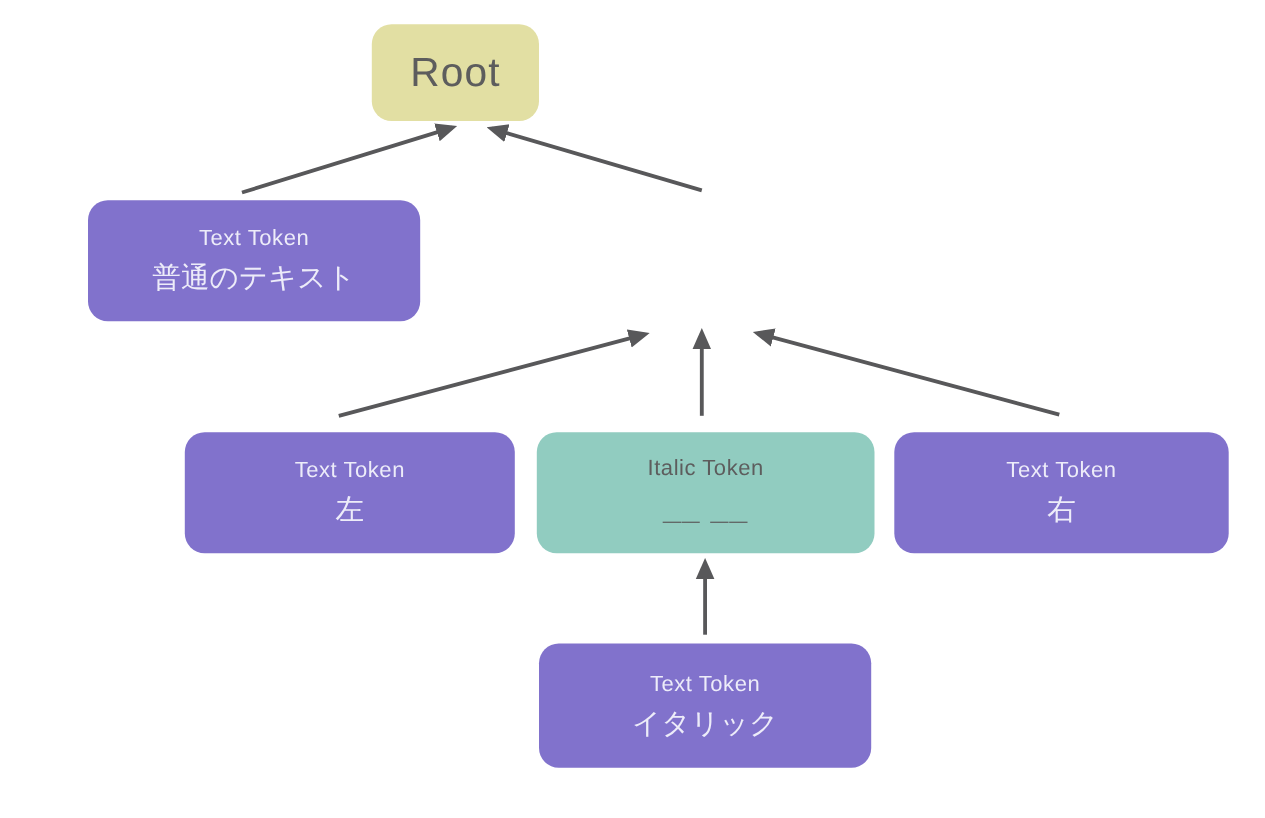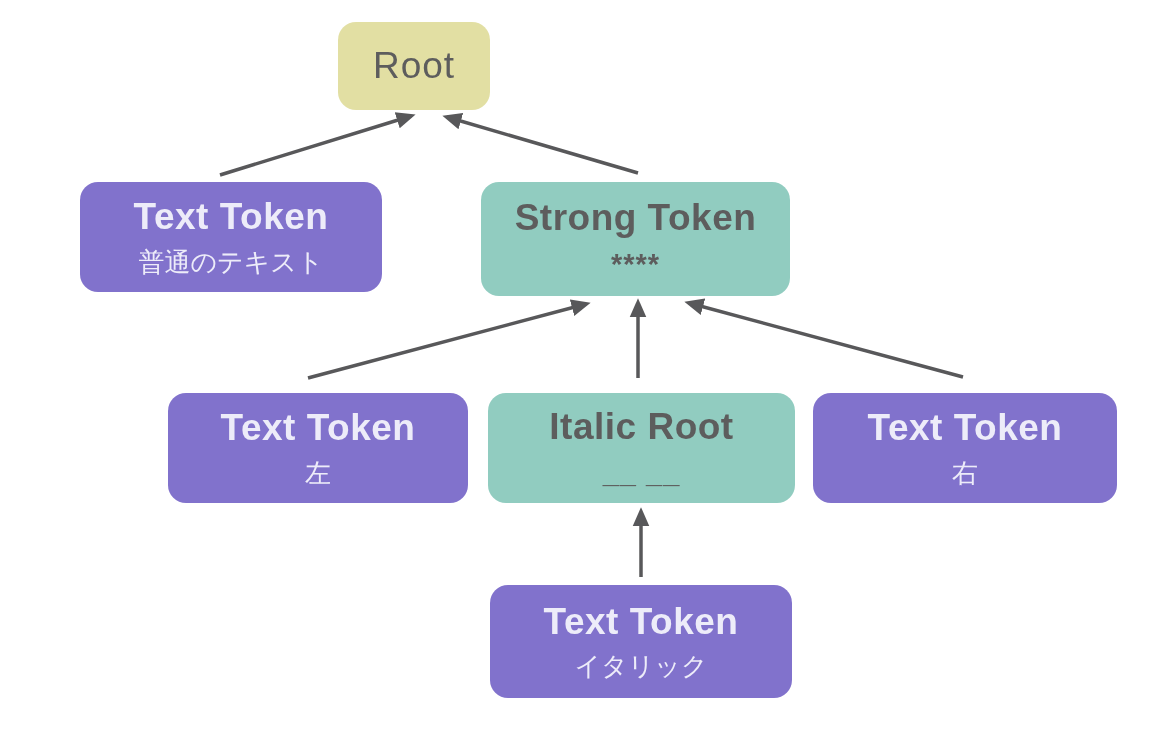--- a/index.html
+++ b/index.html
@@ -31,22 +31,22 @@
     border-radius: 18px;
     display: flex;
     flex-direction: column;
     align-items: center;
     justify-content: center;
     row-gap: 9px;
     box-sizing: border-box;
     text-align: center;
   }
   .node .title {
-    font-weight: 700;
-    font-size: 37px;
+    font-weight: 400;
+    font-size: 20px;
     line-height: 1.15;
     letter-spacing: 0.5px;
   }
   .node .subtitle {
     font-size: 26px;
     line-height: 1.15;
   }
   
   .node.root-node {
     background: var(--root-fill, #e2dfa3);
@@ -102,32 +102,28 @@
 
   <div class="node root-node n-root">
     <div class="title">Root</div>
   </div>
 
   <div class="node text-node n-text-normal">
     <div class="title">Text Token</div>
     <div class="subtitle">普通のテキスト</div>
   </div>
 
-  <div class="node fmt-node n-strong">
-    <div class="title">Strong Token</div>
-    <div class="subtitle">****</div>
-  </div>
 
   <div class="node text-node n-text-left">
     <div class="title">Text Token</div>
     <div class="subtitle">左</div>
   </div>
 
   <div class="node fmt-node n-italic">
-    <div class="title">Italic Root</div>
+    <div class="title">Italic Token</div>
     <div class="subtitle">__ __</div>
   </div>
 
   <div class="node text-node n-text-right">
     <div class="title">Text Token</div>
     <div class="subtitle">右</div>
   </div>
 
   <div class="node text-node n-text-italic">
     <div class="title">Text Token</div>

